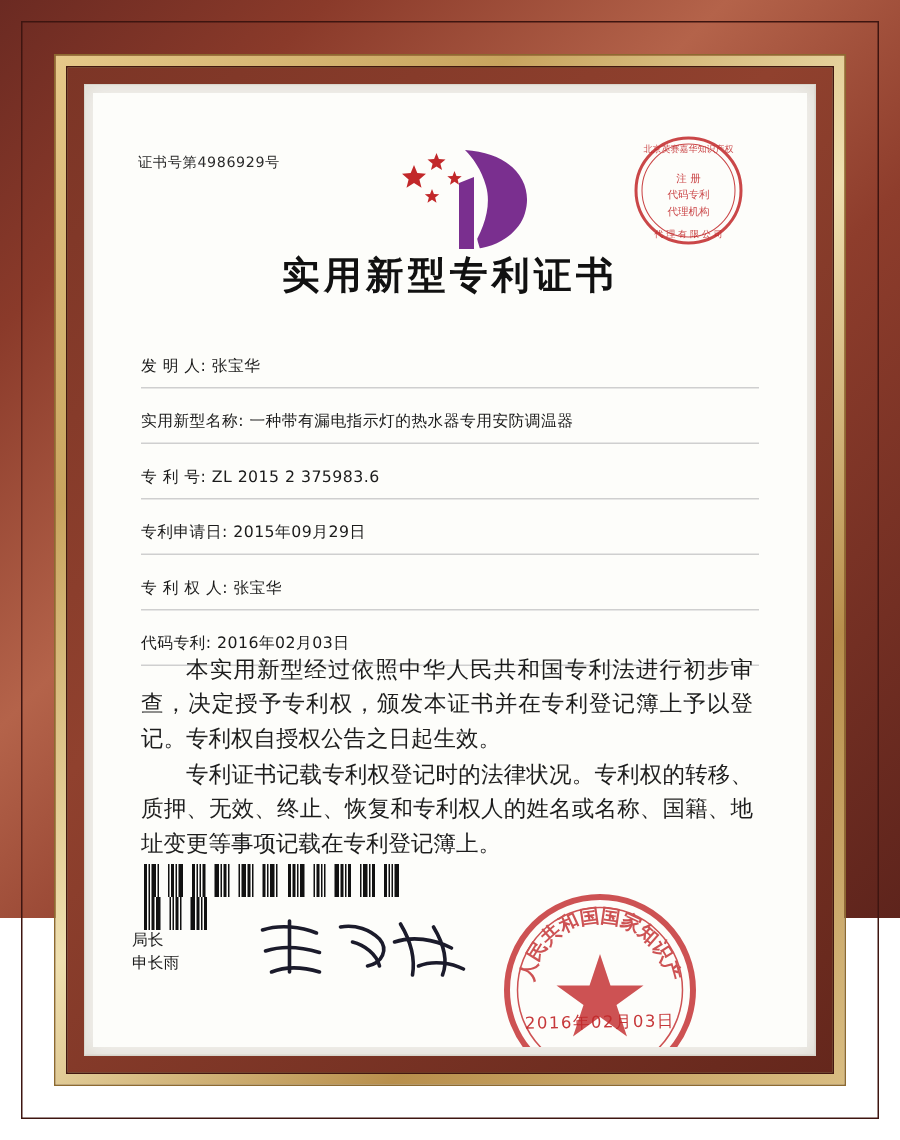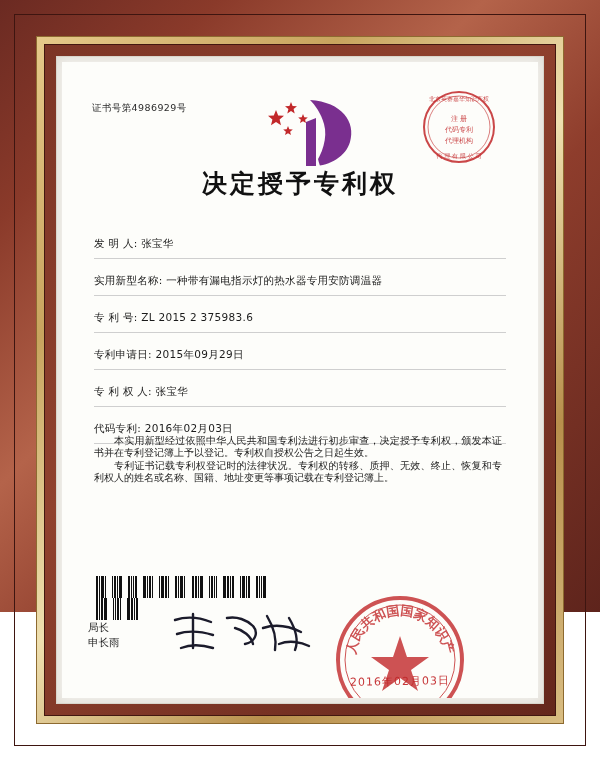--- a/index.html
+++ b/index.html
@@ -118,22 +118,22 @@
     position: absolute;
     bottom: 7px;
     left: 0;
     letter-spacing: 0.3px;
   }
 
   .body-text {
     position: absolute;
     left: 32px; top: 373px;
     width: 408px;
-    font-size: 10px;
-    line-height: 12px;
+    font-size: 15px;
+    line-height: 23px;
     color: #1d1d1d;
     text-align: justify;
   }
   .body-text p {
     margin: 0 0 1px 0;
     text-indent: 2em;
   }
 
   .barcode {
     position: absolute;
@@ -221,21 +221,21 @@
         <g fill="#c2282a" opacity="0.85" font-family="DejaVu Sans, sans-serif" font-size="6">
           <text x="39" y="13" text-anchor="middle">北京英赛嘉华知识产权</text>
           <text x="39" y="70" text-anchor="middle">代 理 有 限 公 司</text>
           <text x="39" y="33" text-anchor="middle" font-size="7">注 册</text>
           <text x="39" y="44" text-anchor="middle" font-size="7">代码专利</text>
           <text x="39" y="55" text-anchor="middle" font-size="7">代理机构</text>
         </g>
       </svg>
     </div>
 
-    <div class="title">决定授予专利权</div>
+    <div class="title">实用新型专利证书</div>
 
     <div class="fields">
       <div class="field-row">
         <span class="txt">发  明  人: 张宝华</span>
       </div>
       <div class="field-row">
         <span class="txt">实用新型名称: 一种带有漏电指示灯的热水器专用安防调温器</span>
       </div>
       <div class="field-row">
         <span class="txt">专  利  号: ZL 2015 2 375983.6</span>

